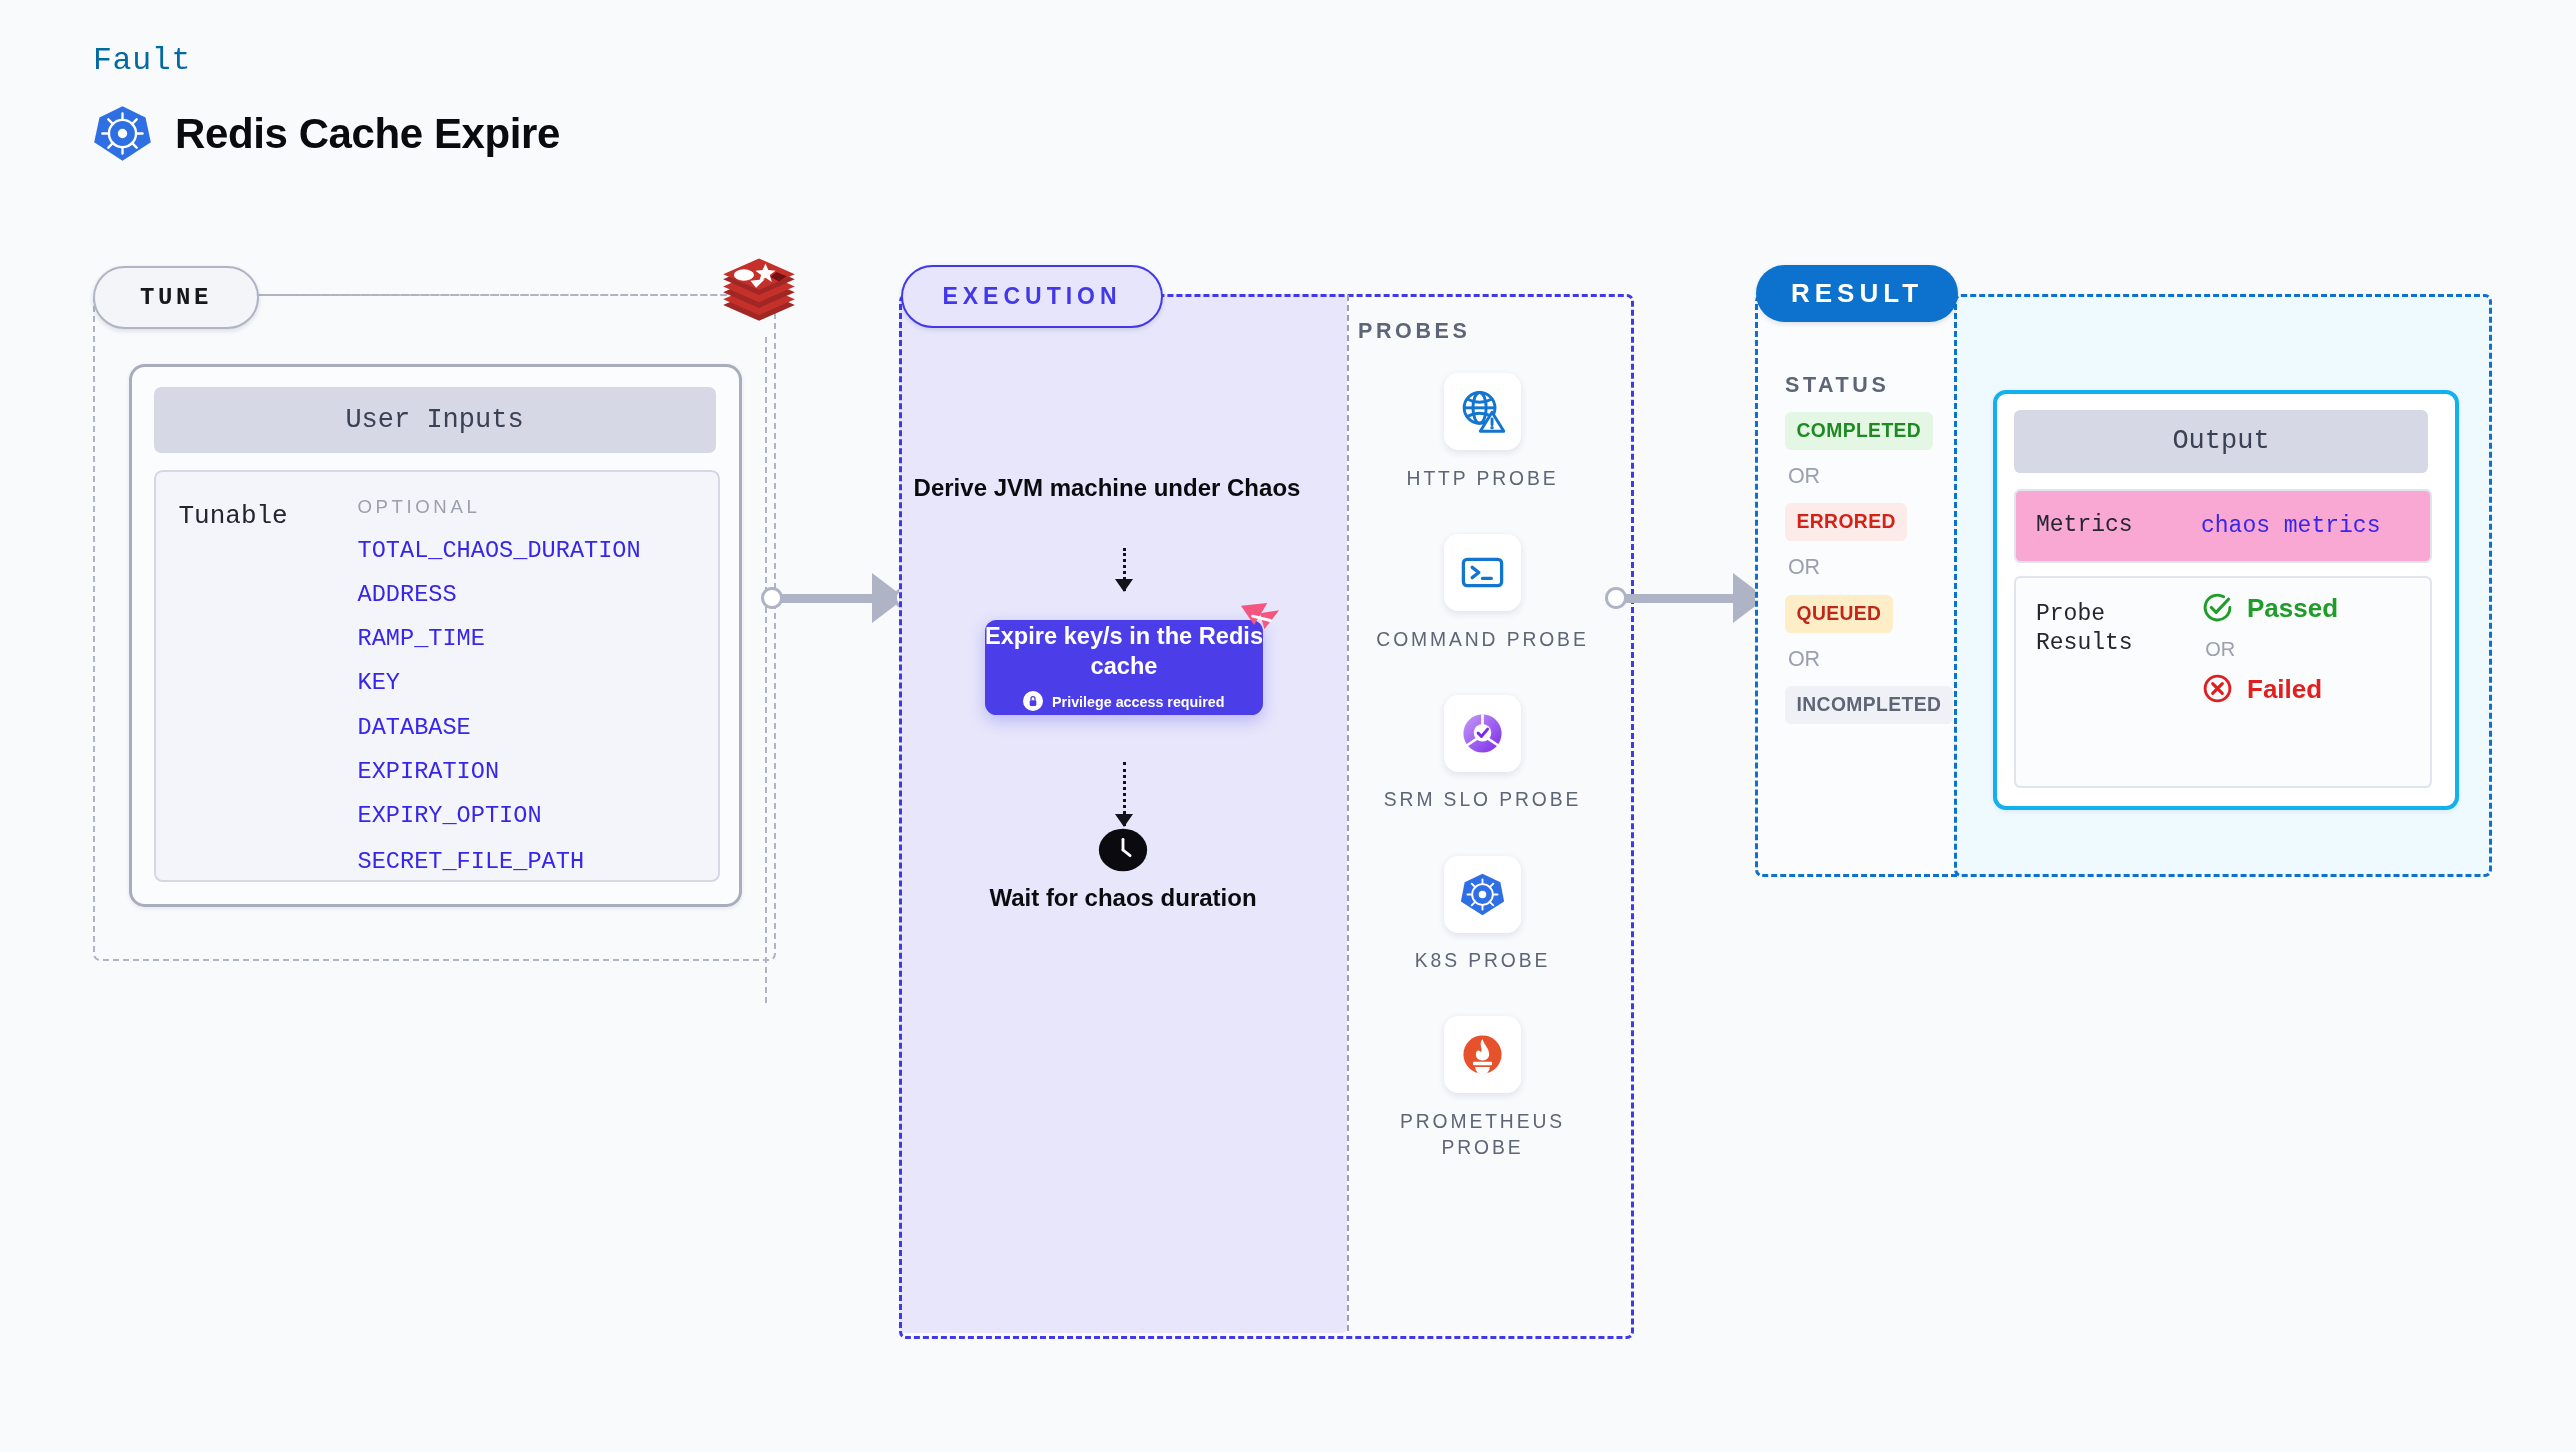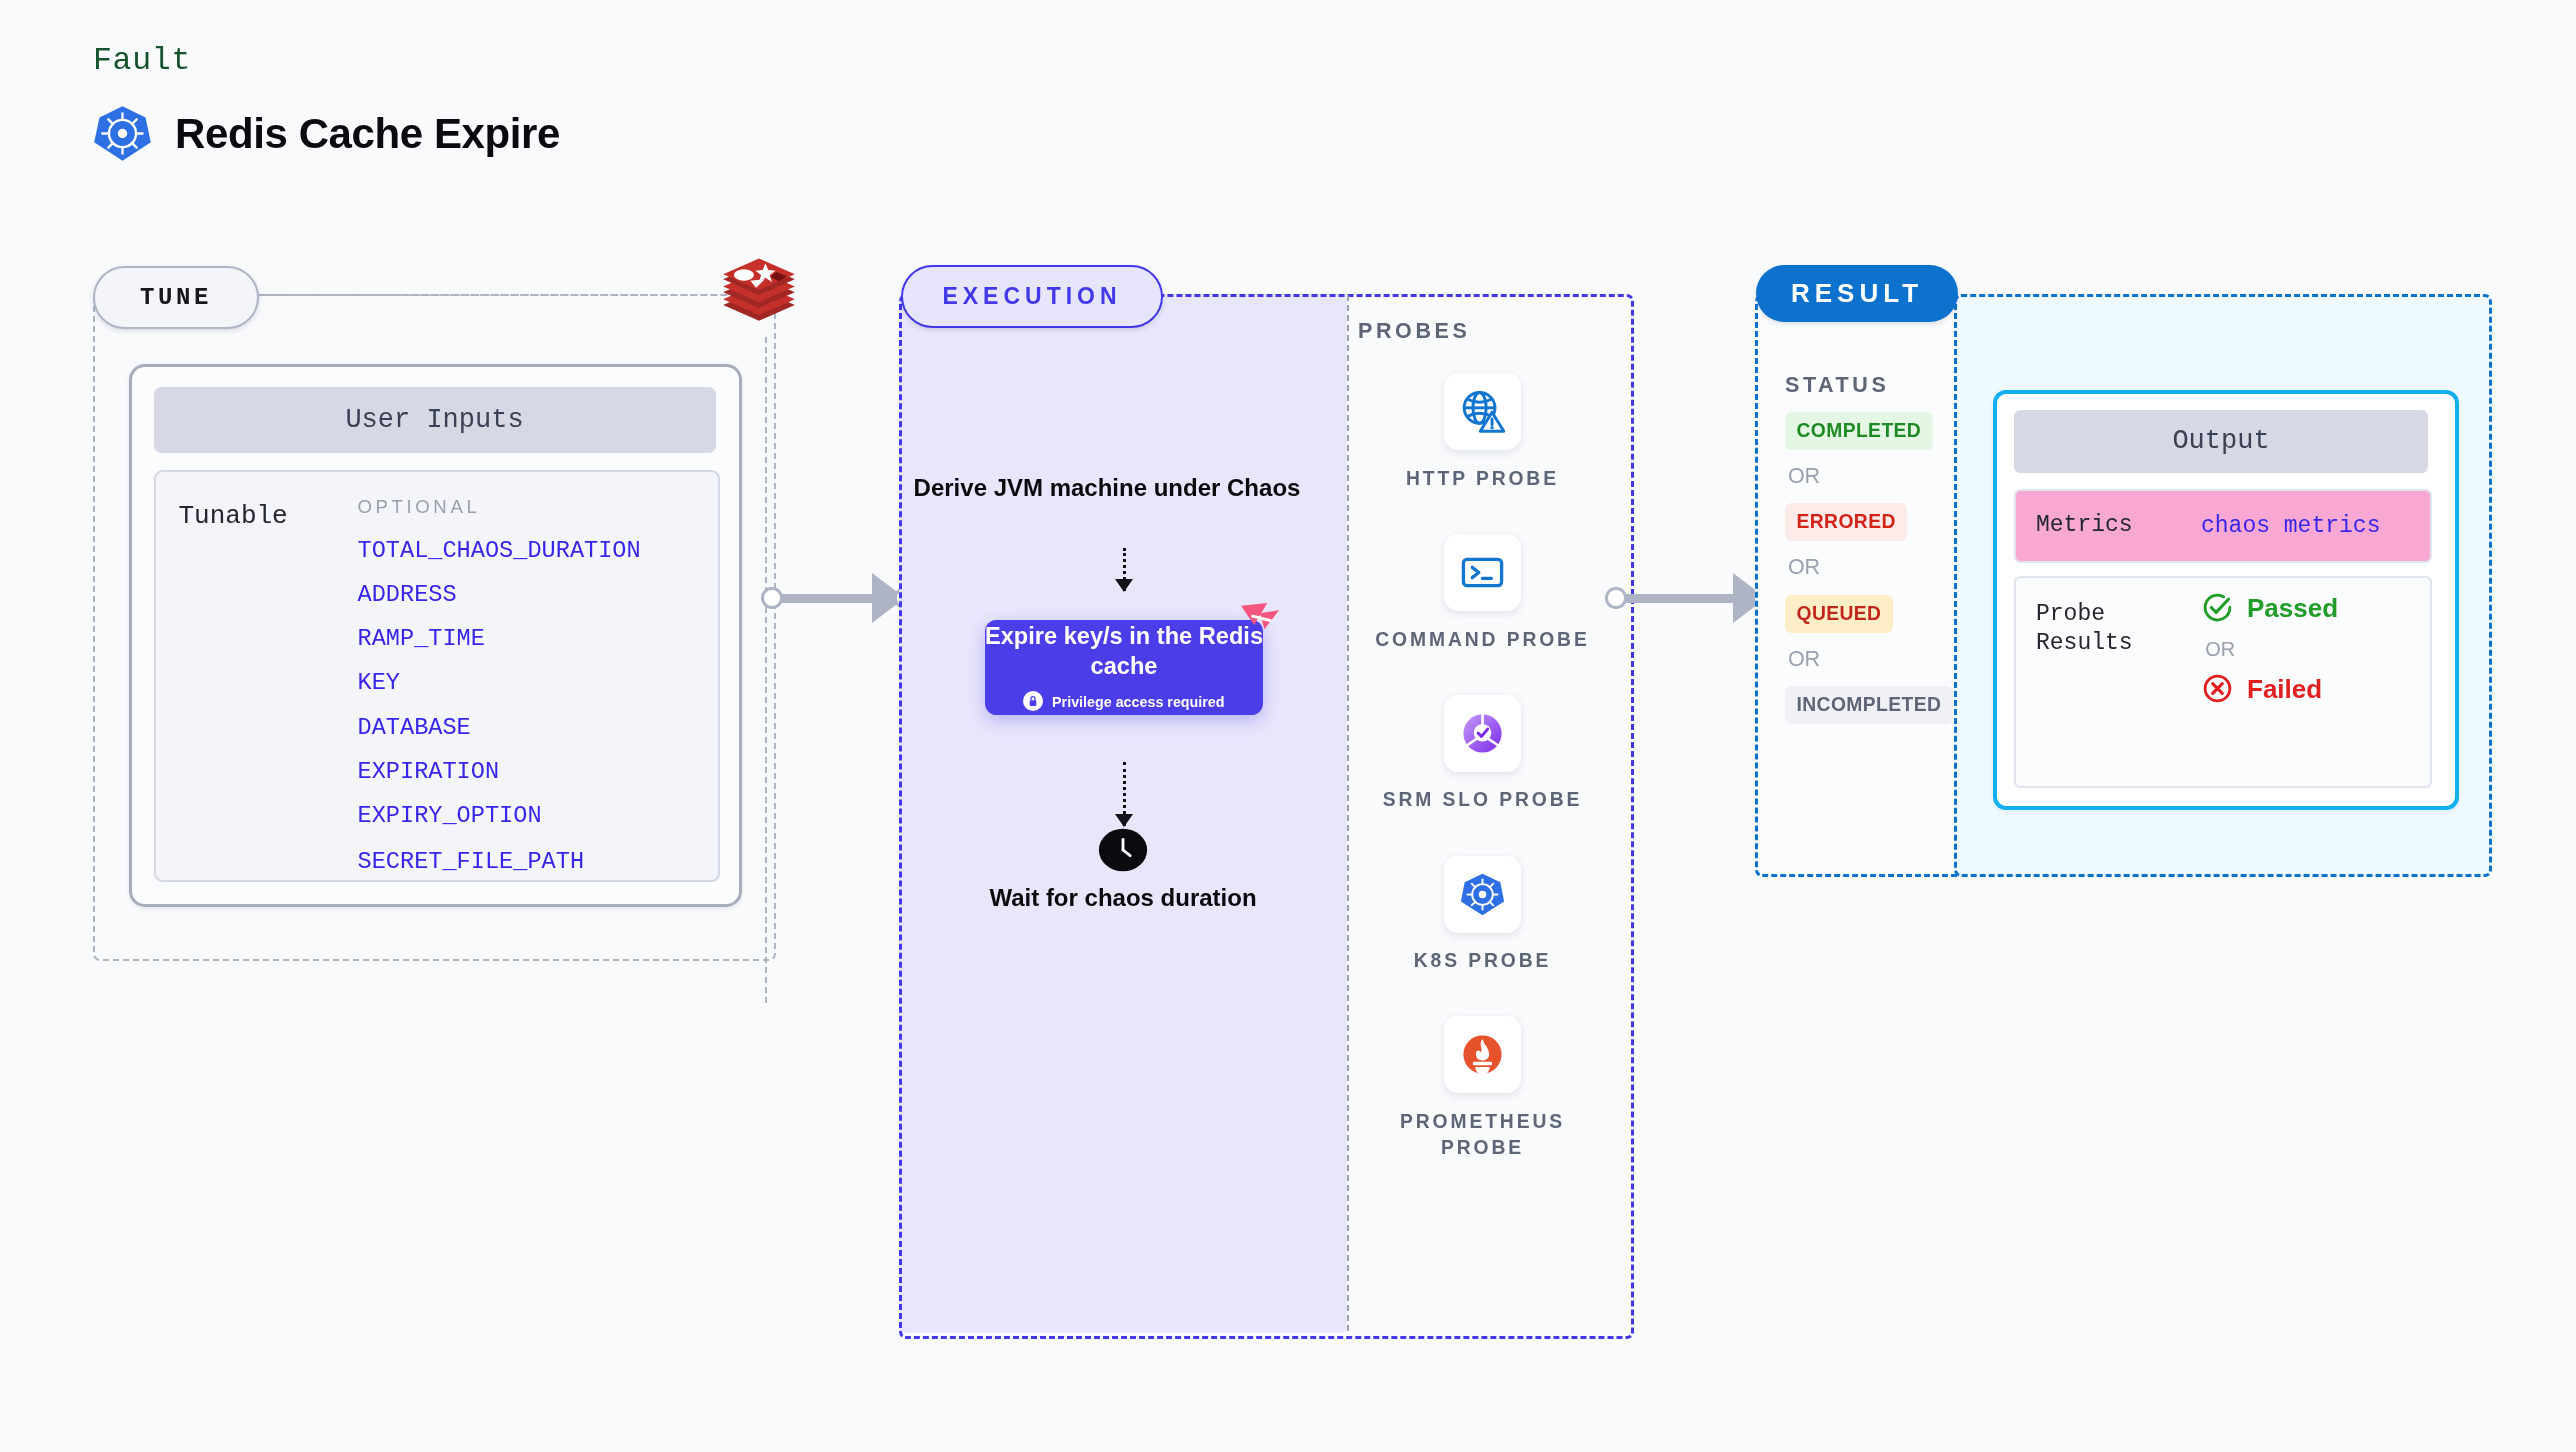--- a/index.html
+++ b/index.html
@@ -7,21 +7,21 @@
     width:2576px;height:1452px;
     background:#f8fafc;
     font-family:"Liberation Sans", sans-serif;
     position:relative;overflow:hidden;
   }
 
   
   #header{position:absolute;left:93px;top:43px;}
   #fault-label{
     font-family:"Liberation Mono", monospace;
-    font-size:31.5px;color:#14532d;letter-spacing:0.7px;
+    font-size:31.5px;color:#0369a1;letter-spacing:0.7px;
   }
   #title-row{display:flex;align-items:center;gap:23px;margin-top:26px;}
   #k8s-logo{width:59px;height:59px;flex:0 0 auto;}
   #fault-title{font-size:42px;font-weight:bold;color:#0b0b0f;letter-spacing:-0.4px;}
 
   
   .pill{
     position:absolute;display:flex;align-items:center;justify-content:center;
     border-radius:716px;font-weight:bold;letter-spacing:4.3px;
     box-shadow:0 2.1px 5px rgba(20,30,60,.13);
@@ -141,21 +141,21 @@
 
   
   #probes-col{position:absolute;left:1357px;top:373px;width:251px;}
   .probe{width:251px;margin-bottom:42px;display:flex;flex-direction:column;align-items:center;}
   .probe-icon-box{
     width:77px;height:77px;background:#ffffff;border-radius:14.3px;
     display:flex;align-items:center;justify-content:center;
     box-shadow:0 2.1px 7.2px rgba(30,40,70,.10);
   }
   .probe-name{
-    margin-top:15.8px;text-align:center;font-size:19.3px;font-weight:bold;
+    margin-top:15.8px;text-align:center;font-size:19.3px;font-weight:normal;
     color:#5d6576;letter-spacing:2.9px;line-height:1.35;
   }
 
   
   #status-region{
     position:absolute;left:1755px;top:294px;width:203px;height:577px;
     border:3.6px dashed #0d72ce;border-radius:7.2px;background:#fafcfe;
   }
   #status-label{
     position:absolute;left:1785px;top:373px;

